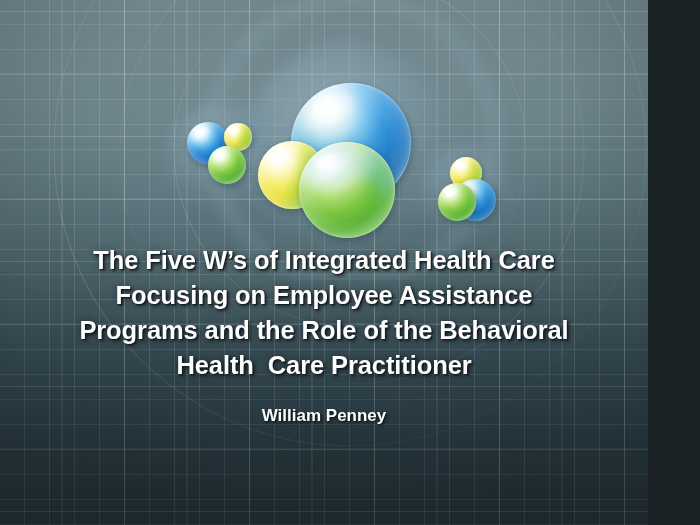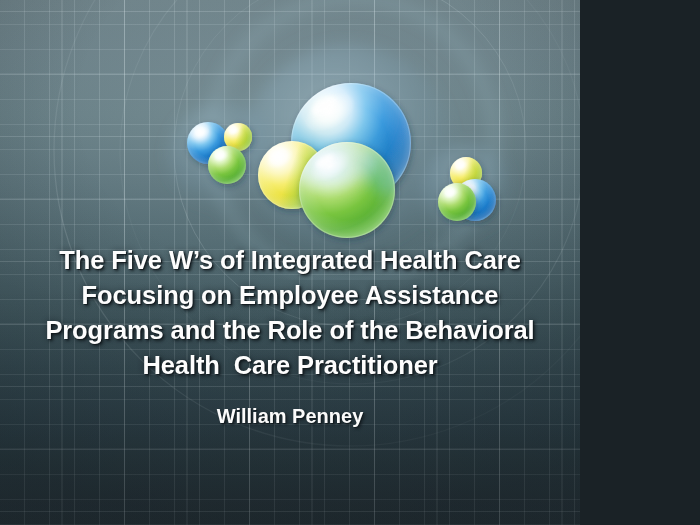--- a/index.html
+++ b/index.html
@@ -6,21 +6,21 @@
     margin: 0;
     padding: 0;
     background: #1a2226;
   }
   body {
     font-family: "Liberation Sans", sans-serif;
   }
 
   #slide {
     position: relative;
-    width: 580px;
+    width: 648px;
     height: 525px;
     overflow: hidden;
     background: #c2410c;
   }
 
   
   .bg-base {
     position: absolute;
     inset: 0;
     background: linear-gradient(to bottom,
@@ -110,21 +110,21 @@
     text-shadow:
        1px 1px 0 rgba(18,26,30,0.78),
        2px 2px 3px rgba(10,16,20,0.70),
        0 0 6px rgba(10,16,20,0.45);
     white-space: pre-wrap;
   }
   .subtitle {
     margin: 22px 0 8px 0;
     font-family: "Liberation Sans", sans-serif;
     font-weight: bold;
-    font-size: 20px;
+    font-size: 17px;
     line-height: 22px;
     color: #fbfbfb;
     text-shadow:
        1px 1px 0 rgba(18,26,30,0.80),
        2px 2px 3px rgba(10,16,20,0.65);
   }
 </style>
 </head>
 <body>
 

